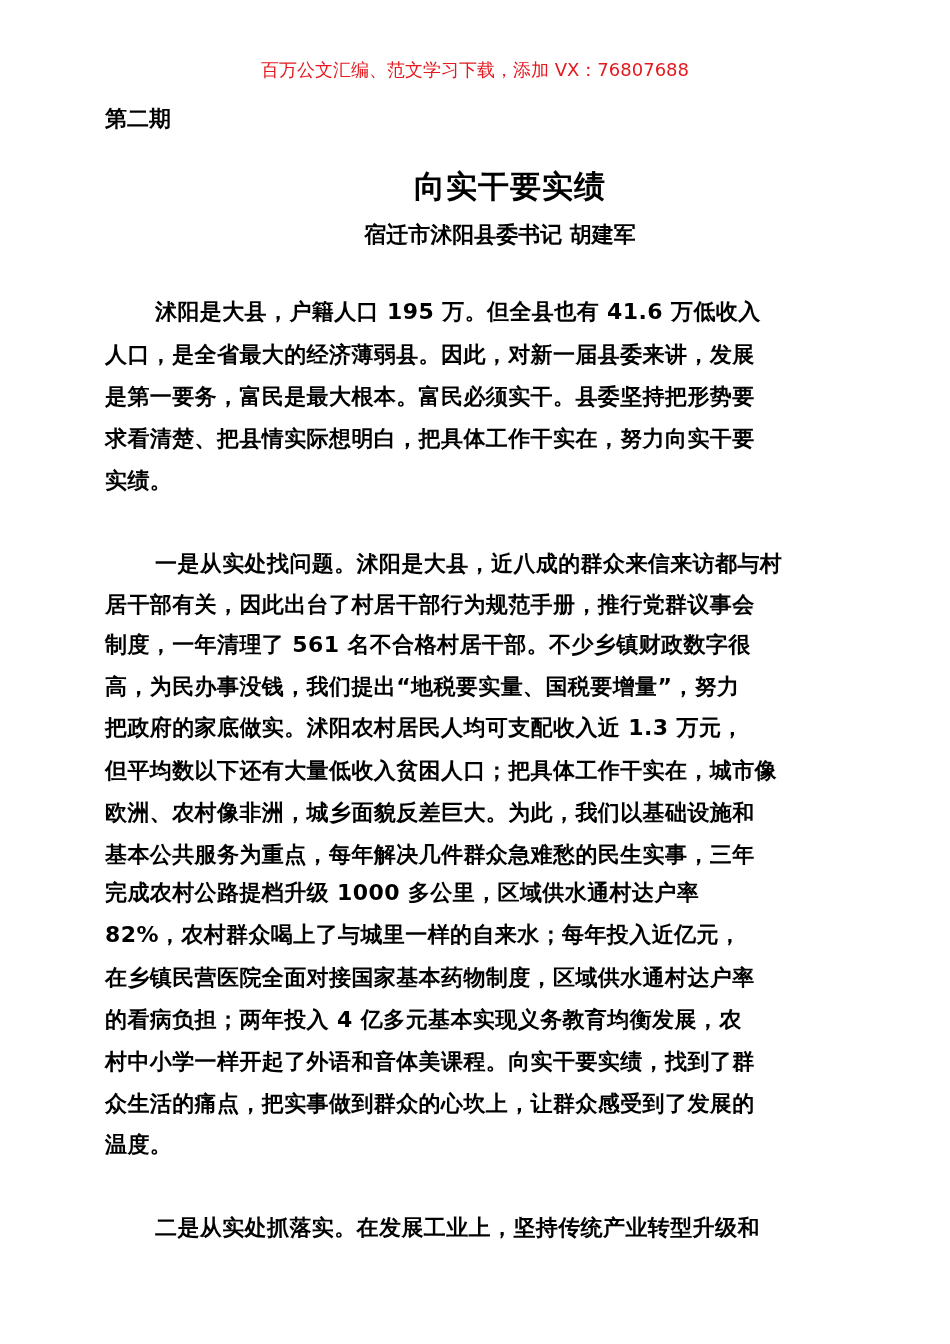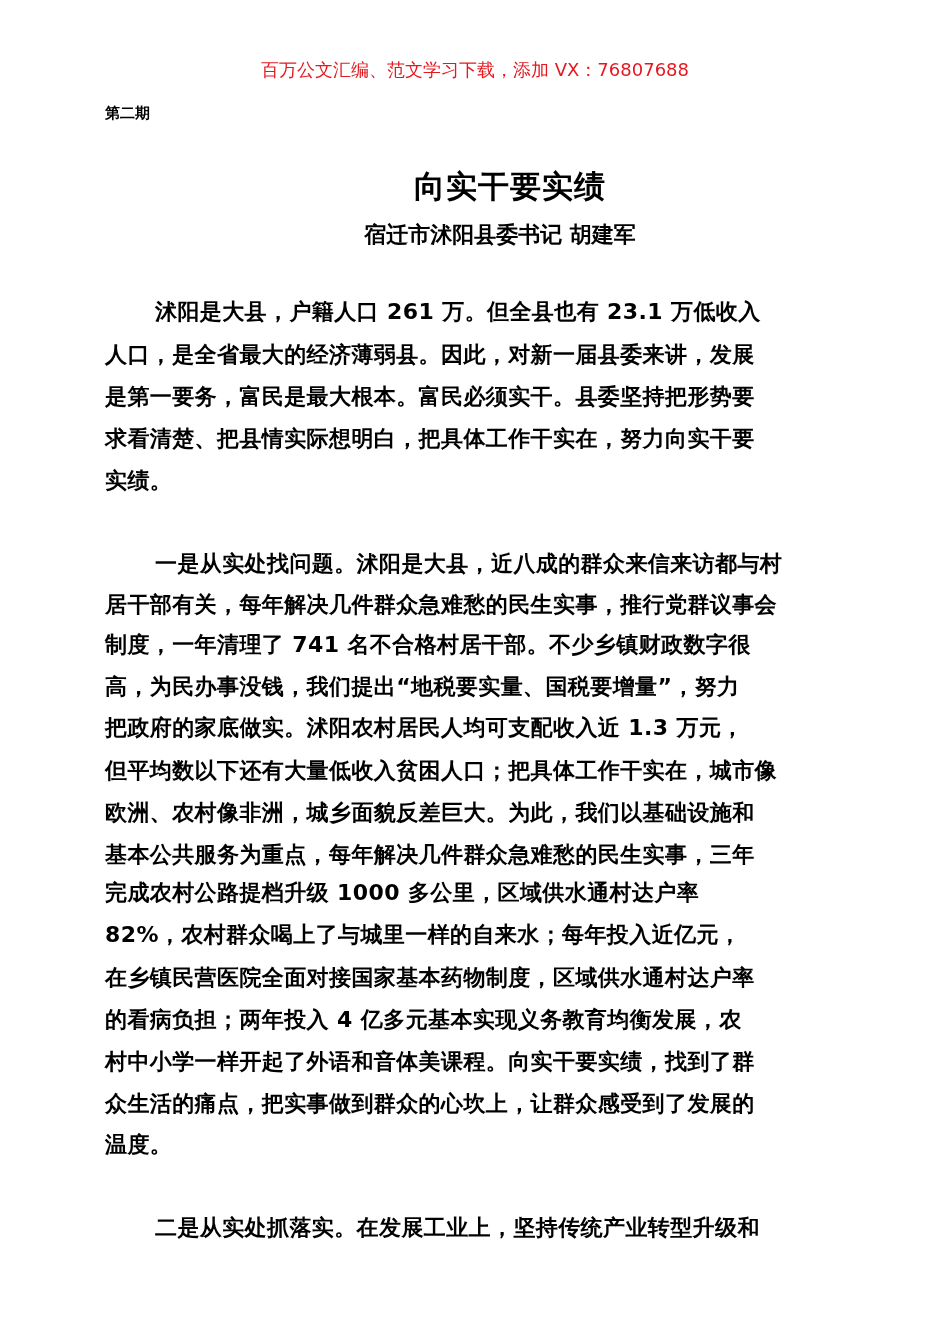--- a/index.html
+++ b/index.html
@@ -1,50 +1,50 @@
 <!DOCTYPE html>
 <html><head>
 <meta charset="utf-8">
 <style>
   html, body { margin:0; padding:0; background:#ffffff; }
   body { width:950px; height:1344px; position:relative; overflow:hidden;
          font-family:"DejaVu Sans", sans-serif; color:#000; }
   .watermark { position:absolute; top:58px; left:0; width:950px; text-align:center;
                font-size:18px; color:#e3191f; font-family:"DejaVu Sans", sans-serif; }
-  .issue { position:absolute; top:104px; left:105px; font-size:15px; font-weight:bold; }
+  .issue { position:absolute; top:104px; left:105px; font-size:22px; font-weight:bold; }
   .title { position:absolute; top:166px; left:0; width:1020px; text-align:center;
            font-size:31px; font-weight:bold; letter-spacing:1px; }
   .subtitle { position:absolute; top:220px; left:0; width:1000px; text-align:center;
               font-size:22px; font-weight:bold; }
   .line { position:absolute; left:105px; width:745px; font-size:22px; font-weight:bold;
           white-space:nowrap; line-height:30px; letter-spacing:0.4px; }
   .line.indent { left:155px; }
 </style>
 </head>
 <body>
 
 <div class="watermark">百万公文汇编、范文学习下载，添加 VX：76807688</div>
 <div class="issue">第二期</div>
 <div class="title">向实干要实绩</div>
 <div class="subtitle">宿迁市沭阳县委书记  胡建军</div>
 
 <div>
 
   <div>
-    <div class="line indent" style="top:297px">沭阳是大县，户籍人口 261 万。但全县也有 23.1 万低收入</div>
+    <div class="line indent" style="top:297px">沭阳是大县，户籍人口 195 万。但全县也有 41.6 万低收入</div>
     <div class="line" style="top:340px">人口，是全省最大的经济薄弱县。因此，对新一届县委来讲，发展</div>
     <div class="line" style="top:382px">是第一要务，富民是最大根本。富民必须实干。县委坚持把形势要</div>
     <div class="line" style="top:424px">求看清楚、把县情实际想明白，把具体工作干实在，努力向实干要</div>
     <div class="line" style="top:466px">实绩。</div>
   </div>
 
   <div>
     <div class="line indent" style="top:549px">一是从实处找问题。沭阳是大县，近八成的群众来信来访都与村</div>
-    <div class="line" style="top:590px">居干部有关，每年解决几件群众急难愁的民生实事，推行党群议事会</div>
-    <div class="line" style="top:630px">制度，一年清理了 741 名不合格村居干部。不少乡镇财政数字很</div>
+    <div class="line" style="top:590px">居干部有关，因此出台了村居干部行为规范手册，推行党群议事会</div>
+    <div class="line" style="top:630px">制度，一年清理了 561 名不合格村居干部。不少乡镇财政数字很</div>
     <div class="line" style="top:672px">高，为民办事没钱，我们提出“地税要实量、国税要增量”，努力</div>
     <div class="line" style="top:713px">把政府的家底做实。沭阳农村居民人均可支配收入近 1.3 万元，</div>
     <div class="line" style="top:756px">但平均数以下还有大量低收入贫困人口；把具体工作干实在，城市像</div>
     <div class="line" style="top:798px">欧洲、农村像非洲，城乡面貌反差巨大。为此，我们以基础设施和</div>
     <div class="line" style="top:840px">基本公共服务为重点，每年解决几件群众急难愁的民生实事，三年</div>
     <div class="line" style="top:878px">完成农村公路提档升级 1000 多公里，区域供水通村达户率</div>
     <div class="line" style="top:920px">82%，农村群众喝上了与城里一样的自来水；每年投入近亿元，</div>
     <div class="line" style="top:963px">在乡镇民营医院全面对接国家基本药物制度，区域供水通村达户率</div>
     <div class="line" style="top:1005px">的看病负担；两年投入 4 亿多元基本实现义务教育均衡发展，农</div>
     <div class="line" style="top:1047px">村中小学一样开起了外语和音体美课程。向实干要实绩，找到了群</div>

